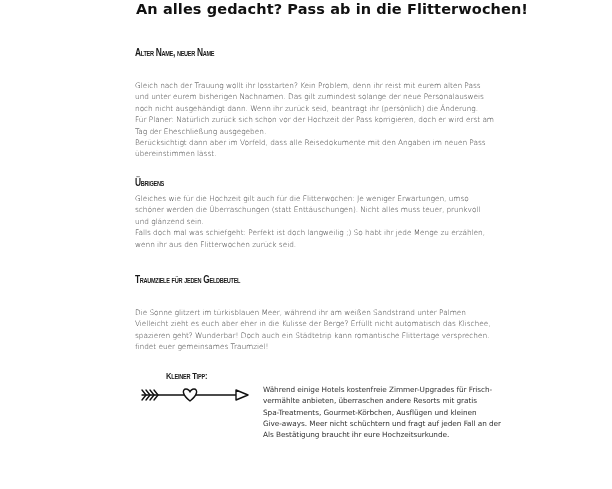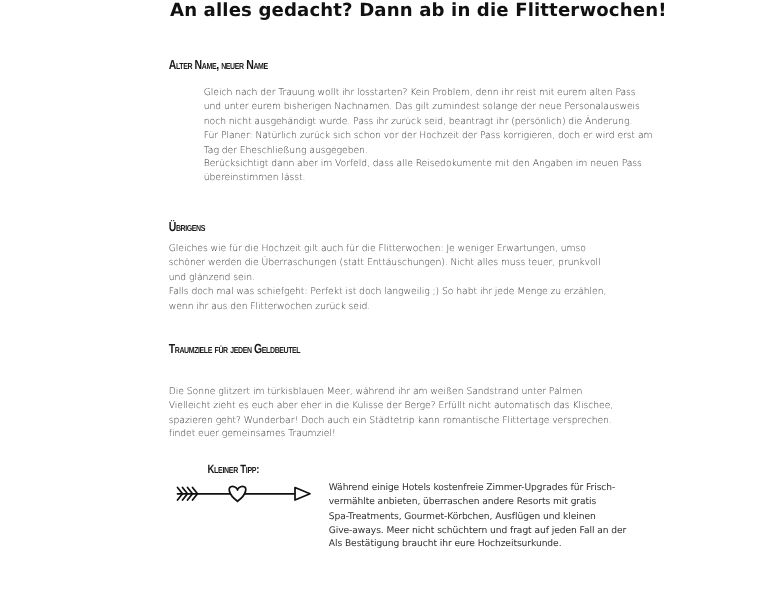--- a/index.html
+++ b/index.html
@@ -9,27 +9,27 @@
   .para { position:absolute; left:135px; width:390px; font-family:"DejaVu Sans", sans-serif; font-size:7.4px; line-height:11.4px; color:#333; font-weight:300; letter-spacing:-0.05px; }
   .para .line { display:block; white-space:nowrap; }
   .tip-label { position:absolute; left:166px; top:370px; font-family:"Liberation Sans Narrow","Liberation Sans", sans-serif; font-weight:bold; font-size:9.5px; font-variant:small-caps; letter-spacing:-0.3px; transform:scaleX(0.8); transform-origin:left center; color:#1a1a1a; white-space:nowrap; }
   .arrow { position:absolute; left:140px; top:382px; width:112px; height:22px; }
   .tip-para { position:absolute; left:263px; top:384px; width:270px; font-family:"DejaVu Sans", sans-serif; font-size:7.3px; line-height:11.3px; color:#333; letter-spacing:-0.05px; }
   .tip-para .line { display:block; white-space:nowrap; }
 </style>
 </head>
 <body>
 
-<div class="title">An alles gedacht? Dann ab in die Flitterwochen!</div>
+<div class="title">An alles gedacht? Pass ab in die Flitterwochen!</div>
 
 <div class="heading" style="top:46px;">Alter Name, neuer Name</div>
-<div class="para" style="top:68px;margin-left:28px;">
+<div class="para" style="top:80px;">
   <span class="line">Gleich nach der Trauung wollt ihr losstarten? Kein Problem, denn ihr reist mit eurem alten Pass</span>
   <span class="line">und unter eurem bisherigen Nachnamen. Das gilt zumindest solange der neue Personalausweis</span>
-  <span class="line">noch nicht ausgehändigt wurde. Pass ihr zurück seid, beantragt ihr (persönlich) die Änderung.</span>
+  <span class="line">noch nicht ausgehändigt dann. Wenn ihr zurück seid, beantragt ihr (persönlich) die Änderung.</span>
   <span class="line">Für Planer: Natürlich zurück sich schon vor der Hochzeit der Pass korrigieren, doch er wird erst am</span>
   <span class="line">Tag der Eheschließung ausgegeben.</span>
   <span class="line">Berücksichtigt dann aber im Vorfeld, dass alle Reisedokumente mit den Angaben im neuen Pass</span>
   <span class="line">übereinstimmen lässt.</span>
 </div>
 
 <div class="heading" style="top:176px;">Übrigens</div>
 <div class="para" style="top:193px;">
   <span class="line">Gleiches wie für die Hochzeit gilt auch für die Flitterwochen: Je weniger Erwartungen, umso</span>
   <span class="line">schöner werden die Überraschungen (statt Enttäuschungen). Nicht alles muss teuer, prunkvoll</span>

